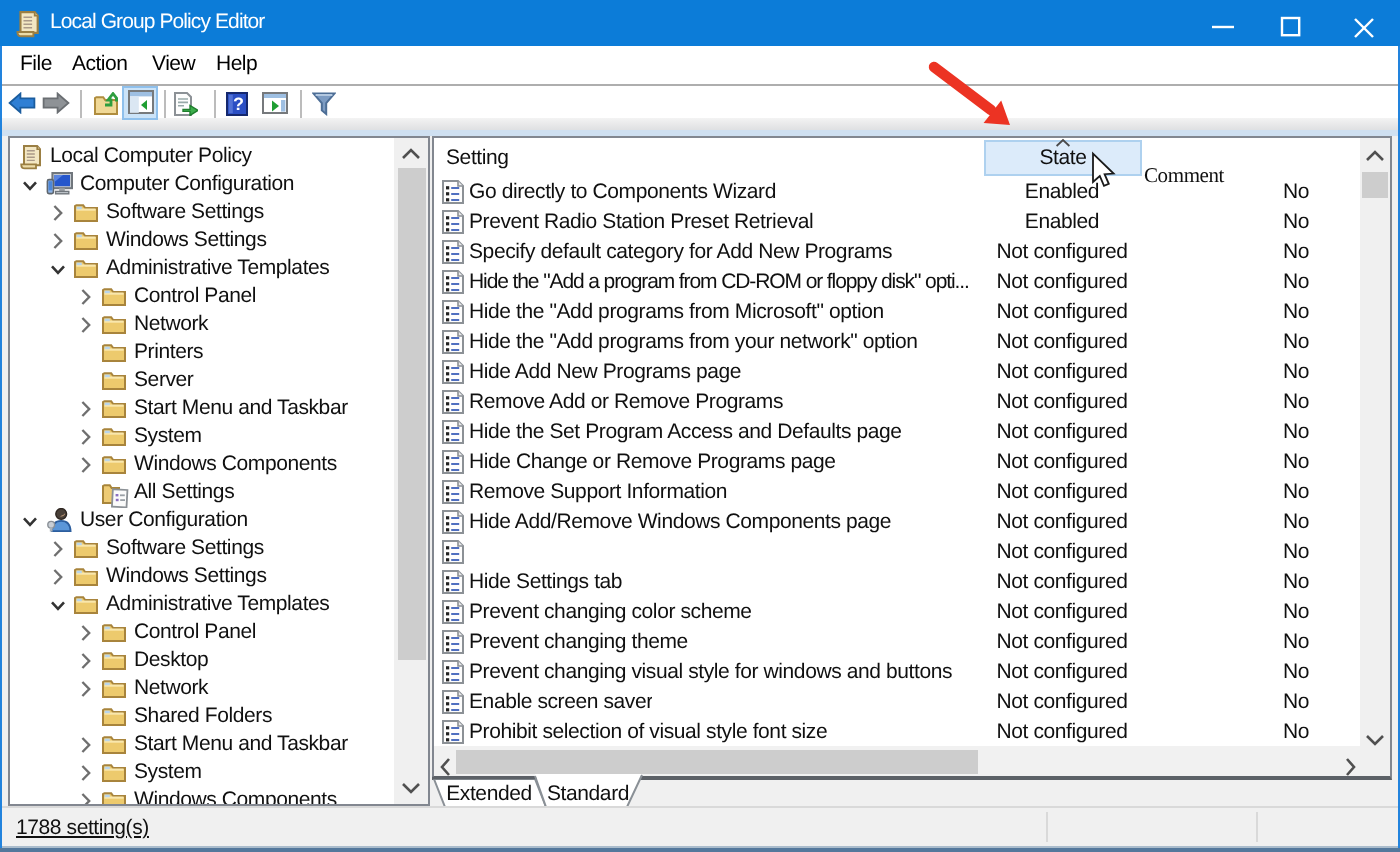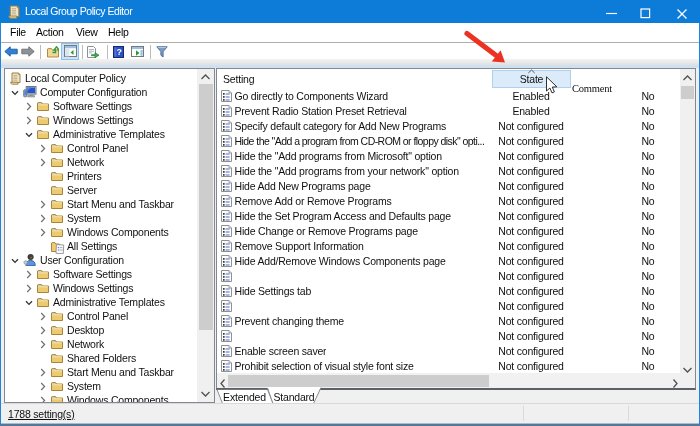--- a/index.html
+++ b/index.html
@@ -487,20 +487,21 @@
 <svg style="position:absolute;left:221px;top:299.5px" width="11" height="12" viewBox="0 0 11 12">
 <path d="M0.5 0.5 L8 0.5 L10.5 3 L10.5 11.5 L0.5 11.5 Z" fill="#fdfdfd" stroke="#8c9196" stroke-width="1"></path>
 <path d="M8 0.5 L8 3 L10.5 3" fill="#e8eaec" stroke="#8c9196" stroke-width="0.8"></path>
 <rect x="2" y="3.1" width="1.6" height="1.6" fill="#222"></rect>
 <rect x="2" y="6.1" width="1.6" height="1.6" fill="#222"></rect>
 <rect x="4.6" y="3.5" width="4" height="1" fill="#4f6fc0"></rect>
 <rect x="4.6" y="6.5" width="4" height="1" fill="#4f6fc0"></rect>
 <rect x="2" y="9.1" width="1.6" height="1.6" fill="#222"></rect>
 <rect x="4.6" y="9.5" width="4" height="1" fill="#4f6fc0"></rect>
 </svg>
+<div class="abs t11" style="left:234.5px;top:298.5px;max-width:254px;overflow:hidden;">Prevent changing color scheme</div>
 <div class="abs t11" style="left:481px;top:298.5px;width:100px;text-align:center;">Not configured</div>
 <div class="abs t11" style="left:598px;top:298.5px;width:100px;text-align:center;">No</div>
 <svg style="position:absolute;left:221px;top:314.5px" width="11" height="12" viewBox="0 0 11 12">
 <path d="M0.5 0.5 L8 0.5 L10.5 3 L10.5 11.5 L0.5 11.5 Z" fill="#fdfdfd" stroke="#8c9196" stroke-width="1"></path>
 <path d="M8 0.5 L8 3 L10.5 3" fill="#e8eaec" stroke="#8c9196" stroke-width="0.8"></path>
 <rect x="2" y="3.1" width="1.6" height="1.6" fill="#222"></rect>
 <rect x="2" y="6.1" width="1.6" height="1.6" fill="#222"></rect>
 <rect x="4.6" y="3.5" width="4" height="1" fill="#4f6fc0"></rect>
 <rect x="4.6" y="6.5" width="4" height="1" fill="#4f6fc0"></rect>
 <rect x="2" y="9.1" width="1.6" height="1.6" fill="#222"></rect>
@@ -512,20 +513,21 @@
 <svg style="position:absolute;left:221px;top:329.5px" width="11" height="12" viewBox="0 0 11 12">
 <path d="M0.5 0.5 L8 0.5 L10.5 3 L10.5 11.5 L0.5 11.5 Z" fill="#fdfdfd" stroke="#8c9196" stroke-width="1"></path>
 <path d="M8 0.5 L8 3 L10.5 3" fill="#e8eaec" stroke="#8c9196" stroke-width="0.8"></path>
 <rect x="2" y="3.1" width="1.6" height="1.6" fill="#222"></rect>
 <rect x="2" y="6.1" width="1.6" height="1.6" fill="#222"></rect>
 <rect x="4.6" y="3.5" width="4" height="1" fill="#4f6fc0"></rect>
 <rect x="4.6" y="6.5" width="4" height="1" fill="#4f6fc0"></rect>
 <rect x="2" y="9.1" width="1.6" height="1.6" fill="#222"></rect>
 <rect x="4.6" y="9.5" width="4" height="1" fill="#4f6fc0"></rect>
 </svg>
+<div class="abs t11" style="left:234.5px;top:328.5px;max-width:254px;overflow:hidden;">Prevent changing visual style for windows and buttons</div>
 <div class="abs t11" style="left:481px;top:328.5px;width:100px;text-align:center;">Not configured</div>
 <div class="abs t11" style="left:598px;top:328.5px;width:100px;text-align:center;">No</div>
 <svg style="position:absolute;left:221px;top:344.5px" width="11" height="12" viewBox="0 0 11 12">
 <path d="M0.5 0.5 L8 0.5 L10.5 3 L10.5 11.5 L0.5 11.5 Z" fill="#fdfdfd" stroke="#8c9196" stroke-width="1"></path>
 <path d="M8 0.5 L8 3 L10.5 3" fill="#e8eaec" stroke="#8c9196" stroke-width="0.8"></path>
 <rect x="2" y="3.1" width="1.6" height="1.6" fill="#222"></rect>
 <rect x="2" y="6.1" width="1.6" height="1.6" fill="#222"></rect>
 <rect x="4.6" y="3.5" width="4" height="1" fill="#4f6fc0"></rect>
 <rect x="4.6" y="6.5" width="4" height="1" fill="#4f6fc0"></rect>
 <rect x="2" y="9.1" width="1.6" height="1.6" fill="#222"></rect>

